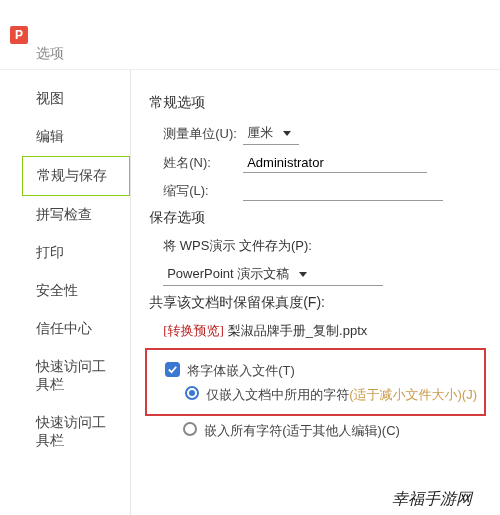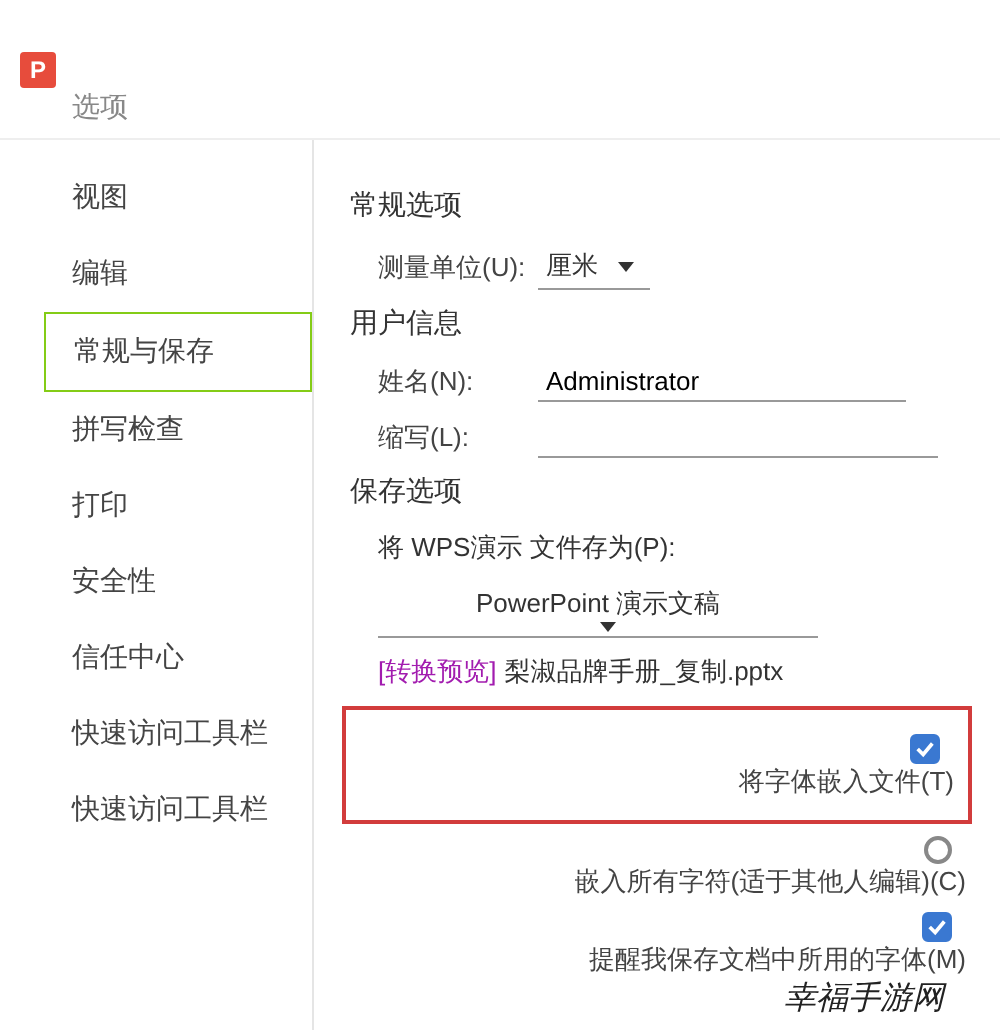--- a/index.html
+++ b/index.html
@@ -78,21 +78,21 @@
     color: #444;
   }
   .select-box {
     display: inline-flex;
     align-items: center;
     border-bottom: 1px solid #999;
     padding: 2px 4px;
     min-width: 56px;
     cursor: pointer;
   }
-  .select-box.wide { min-width: 220px; flex-direction: column; }
+  .select-box.wide { min-width: 220px; }
   .caret {
     width: 0; height: 0;
     border-left: 4px solid transparent;
     border-right: 4px solid transparent;
     border-top: 5px solid #333;
     margin-left: 10px;
   }
   .text-input {
     border: none;
     border-bottom: 1px solid #999;
@@ -105,23 +105,22 @@
   }
   .text-input.wide { min-width: 200px; }
   .save-block { margin-top: 6px; }
   .highlight-box {
     border: 2px solid #d23c3c;
     padding: 6px 4px 4px 4px;
     margin-left: -4px;
   }
   .option-row {
     display: flex;
-    align-items: flex-end;
+    align-items: flex-start;
     margin: 6px 3px 6px 14px;
-    flex-direction: column;
   }
   .option-row.sub { margin-left: 34px; }
   .checkbox {
     width: 15px; height: 15px;
     border-radius: 3px;
     border: 1px solid #3a78d1;
     background: #3a78d1;
     display: flex;
     align-items: center;
     justify-content: center;
@@ -147,21 +146,21 @@
   }
   .opt-label { color: #444; white-space: nowrap; }
   .hint { color: #c99a4a; }
   .preview-row {
     margin-left: 14px;
     display:flex;
     align-items:center;
     gap:4px;
     margin-bottom:8px;
   }
-  .preview-link { color:#a21caf; }
+  .preview-link { color:#b91c1c;font-family:Liberation Serif, serif; }
   .watermark {
     position: absolute;
     right: 24px;
     bottom: 4px;
     font-size: 16px;
     color: #222;
     background: #fff;
     font-style: italic;
     padding: 1px 4px;
   }
@@ -192,21 +191,20 @@
 
     <div class="section-title">常规选项</div>
     <div class="field-row">
       <span class="field-label">测量单位(U):</span>
       <span class="select-box">
         <span>厘米</span>
         <span class="caret"></span>
       </span>
     </div>
 
-    <div class="section-title">用户信息</div>
     <div class="field-row">
       <span class="field-label">姓名(N):</span>
       <input class="text-input" value="Administrator" style="">
     </div>
     <div class="field-row">
       <span class="field-label">缩写(L):</span>
       <input class="text-input wide" value="" style="">
     </div>
 
     <div class="save-block">
@@ -214,48 +212,49 @@
       <div class="field-row">
         <span>将 WPS演示 文件存为(P):</span>
       </div>
       <div class="field-row">
         <span class="select-box wide">
           <span>PowerPoint 演示文稿</span>
           <span class="caret"></span>
         </span>
       </div>
 
+      <div class="section-title">共享该文档时保留保真度(F):</div>
 
       <div class="preview-row">
         <span class="preview-link">[转换预览]</span>
         <span>梨淑品牌手册_复制.pptx</span>
       </div>
 
       <div class="highlight-box">
         <div class="option-row">
           <span class="checkbox">
             <svg viewBox="0 0 12 12">
                 <path d="M2 6 L5 9 L10 3" stroke="#fff" stroke-width="2" fill="none"></path>
               </svg>
           </span>
           <span class="opt-label">将字体嵌入文件(T)</span>
         </div>
+        <div class="option-row sub">
+          <span class="radio">
+              <span class="dot"></span>
+            </span>
+          <span class="opt-label">
+            <span>仅嵌入文档中所用的字符</span><span class="hint">(适于减小文件大小)(J)</span>
+          </span>
+        </div>
       </div>
 
       <div class="option-row sub">
         <span class="radio off"></span>
         <span class="opt-label">嵌入所有字符(适于其他人编辑)(C)</span>
       </div>
 
-      <div class="option-row">
-        <span class="checkbox">
-          <svg viewBox="0 0 12 12">
-              <path d="M2 6 L5 9 L10 3" stroke="#fff" stroke-width="2" fill="none"></path>
-            </svg>
-        </span>
-        <span class="opt-label">提醒我保存文档中所用的字体(M)</span>
-      </div>
     </div>
 
   </div>
 </div>
 
 <div class="watermark">幸福手游网</div>
 
 </body></html>

